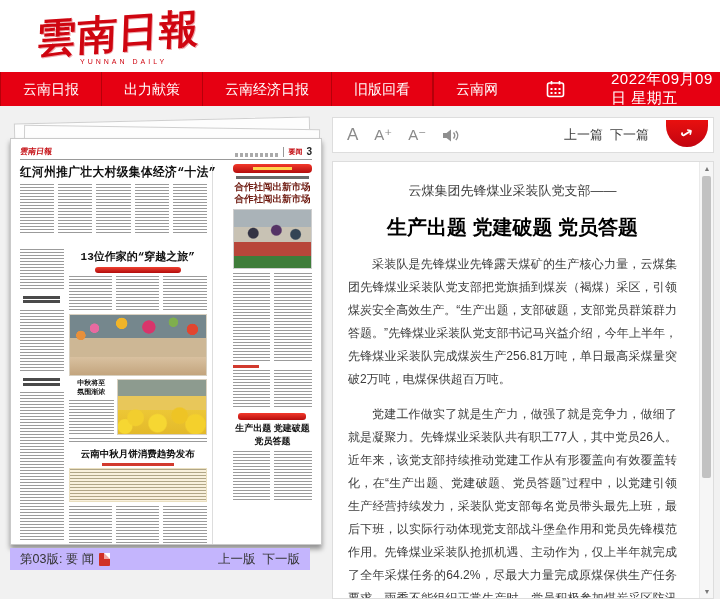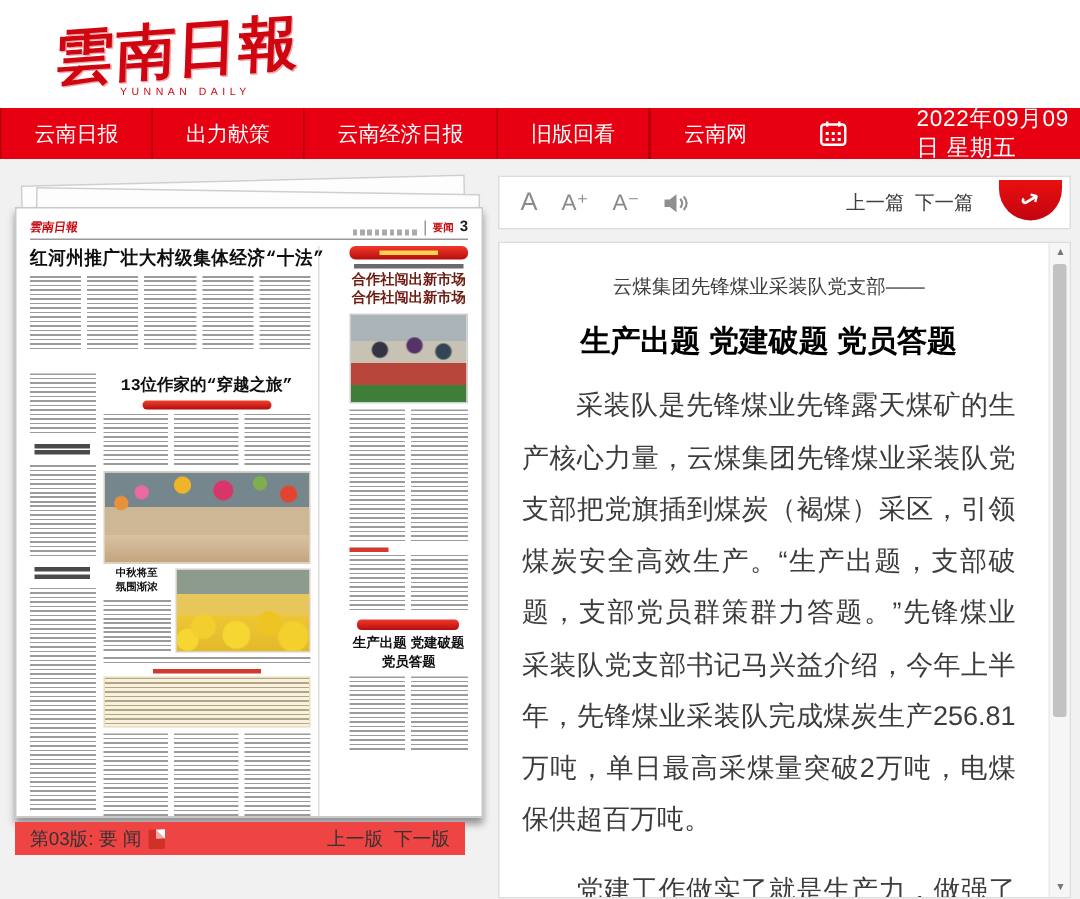--- a/index.html
+++ b/index.html
@@ -102,21 +102,21 @@
       linear-gradient(180deg,#aab3b8 0 30%, #c8c2b4 30% 55%, #b8463a 55% 80%, #3f7d3a 80%); }
   .cols2 { height:88px; margin-top:4px; }
   .brief-mark { height:3px; width:26px; background:#d23a2e; margin:4px 0 2px; }
   .cols2b { height:38px; }
   .ribbon2 { height:7px; width:86%; margin:5px auto 2px; border-radius:3px;
     background:linear-gradient(180deg,#f3392b,#b50d0d); }
   .hl-current { font-size:9px; font-weight:bold; color:#111; text-align:center; }
   .cols2c { height:50px; margin-top:3px; }
 
   
-  .page-bar { position:absolute; left:10px; top:442px; width:300px; height:22px; background:#ef4444;
+  .page-bar { position:absolute; left:10px; top:442px; width:300px; height:22px; background:#c4b5fd;
     display:flex; align-items:center; padding:0 10px; font-size:12.5px; color:#333; }
   .pdf-icon { display:inline-block; width:11px; height:13px; background:#d03026; border-radius:1px;
     position:relative; margin-left:5px; cursor:pointer; }
   .pdf-icon::before { content:""; position:absolute; right:0; top:0; border:3px solid #fff;
     border-left-color:#f0a9a3; border-bottom-color:#f0a9a3; }
   .bar-nav { margin-left:auto; display:flex; gap:7px; }
   .bar-nav span { cursor:pointer;font-family:Liberation Serif, serif; }
 
   
   .toolbar-box { position:absolute; left:332px; top:11px; width:382px; height:36px; background:#fff;
@@ -129,21 +129,21 @@
   .back-btn { position:absolute; right:5px; top:2px; width:42px; height:27px;
     background:linear-gradient(180deg,#e8100f,#c20410); border-radius:0 0 21px 21px;
     display:flex; align-items:center; justify-content:center; cursor:pointer; }
   .back-btn span { color:#fff; font-size:15px; font-weight:bold; transform:rotate(-32deg) translateY(-1px); }
 
   .reader-box { position:absolute; left:332px; top:55px; width:382px; height:438px; background:#fff;
     border:1px solid #ddd; overflow:hidden; }
   .reader-inner { padding:16px 36px 0 15px; }
   .kicker { text-align:center; font-size:13px; color:#3d3d3d; margin-top:4px; }
   .a-title { text-align:center; font-size:20px; font-weight:bold; color:#000; margin:14px 0 8px; }
-  .a-p { font-size:18px; line-height:1.92; color:#3c3c3c; text-align:justify; text-indent:2em; margin:12px 0; }
+  .a-p { font-size:12px; line-height:1.92; color:#3c3c3c; text-align:justify; text-indent:2em; margin:12px 0; }
 
   .scrollbar { position:absolute; right:0; top:0; bottom:0; width:14px; background:#f6f6f6;
     border-left:1px solid #eaeaea; }
   .sb-arrow { position:absolute; left:0; width:14px; text-align:center; font-size:7px; color:#777; cursor:pointer; }
   .sb-up { top:3px; } .sb-down { bottom:3px; }
   .sb-thumb { position:absolute; left:2px; top:14px; width:9px; height:302px; background:#c2c2c2;
     border-radius:2px; cursor:grab; }
 </style>
 </head>
 <body>
@@ -233,20 +233,21 @@
                 <div class="photo-market"></div>
                 <div class="photo-row">
                   <div class="label-box">
                     <div class="hl-midautumn">中秋将至</div>
                     <div class="hl-midautumn">氛围渐浓</div>
                     <div class="sim label-sim"></div>
                   </div>
                   <div class="photo-flowers"></div>
                 </div>
                 <div class="sim caption-sim"></div>
+                <div class="hl-mooncake">云南中秋月饼消费趋势发布</div>
                 <div class="sub-red"></div>
                 <div class="cream-block sim-cream"></div>
                 <div class="cols cols3b">
                   <div class="sim"></div>
                     <div class="sim"></div>
                     <div class="sim"></div>
                 </div>
               </div>
             </div>
           </div>

